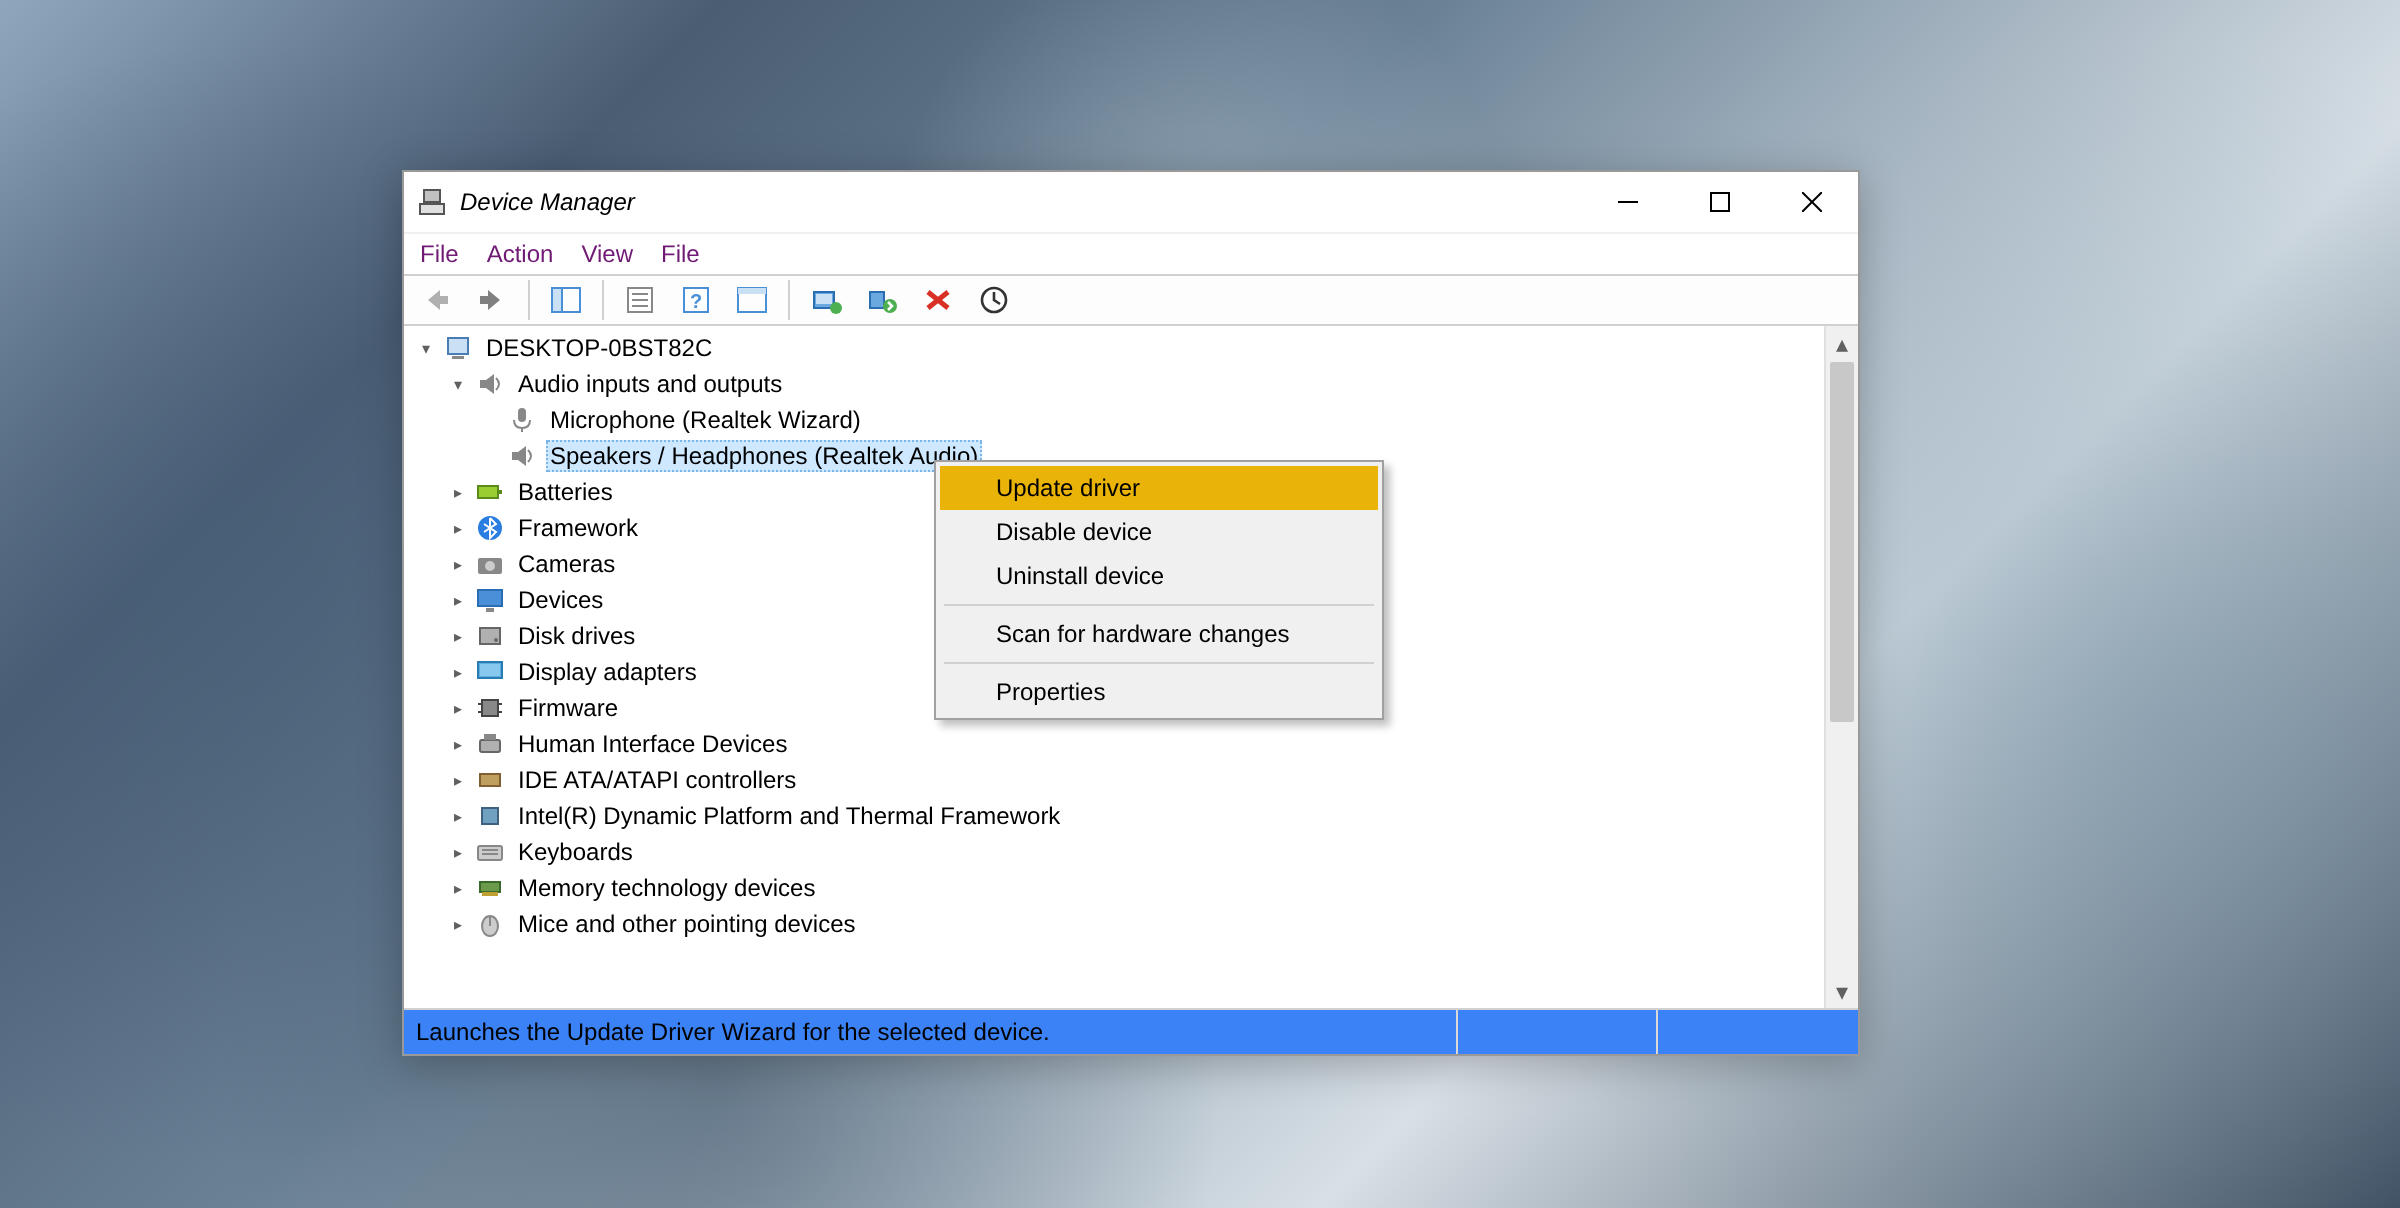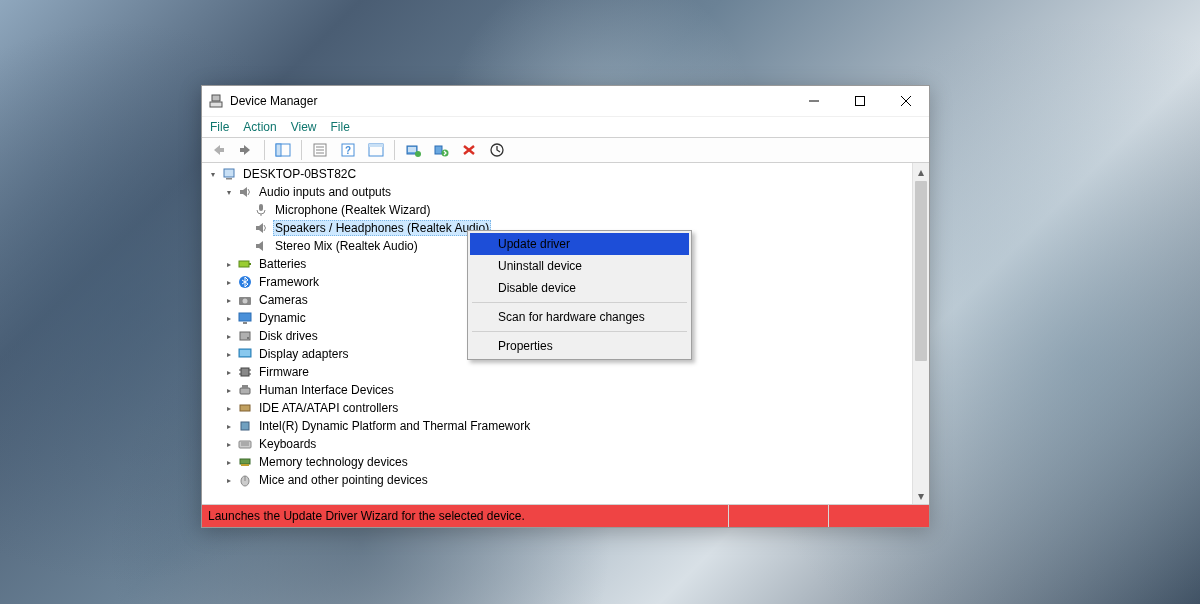--- a/index.html
+++ b/index.html
@@ -34,35 +34,35 @@
   .titlebar {
     height: 30px;
     display: flex; align-items: center;
     padding-left: 6px;
     background: #fff;
   }
   .titlebar .icon {
     width: 16px; height: 16px; margin-right: 6px;
     display: inline-flex; align-items: center; justify-content: center;
   }
-  .titlebar .title { flex: 0 0 auto; color: #000; }
+  .titlebar .title { flex: 0 0 auto; color: #000; font-style: italic; }
   .titlebar .spacer { flex: 1; }
   .win-controls { display: flex; height: 100%; }
   .win-btn {
     width: 46px; height: 100%;
     display: flex; align-items: center; justify-content: center;
     color: #000;
   }
   .menubar {
     height: 21px;
     display: flex; align-items: center;
     padding: 0 8px;
     border-top: 1px solid #f0f0f0;
   }
-  .menubar .menu-item { margin-right: 14px; color: #0f766e; text-align: right; }
+  .menubar .menu-item { margin-right: 14px; color: #701a75; text-align: right; }
   .toolbar {
     height: 26px;
     border-top: 1px solid #d0d0d0;
     border-bottom: 1px solid #d0d0d0;
     background: #fdfdfd;
     display: flex; align-items: center;
     padding: 0 4px; gap: 4px;
   }
   .tbtn {
     width: 24px; height: 22px;
@@ -124,21 +124,21 @@
   }
   .node-label { padding: 1px 2px; }
   .node-label.selected {
     background: #cde8ff;
     border: 1px dotted #7ab6e8;
     padding: 0 1px;
   }
   .statusbar {
     height: 22px;
     display: flex; align-items: center;
-    background: #ef4444;
+    background: #3b82f6;
     font-size: 12px;
   }
   .status-cell {
     padding: 0 6px;
     border-right: 1px solid #d8d8d8;
     height: 100%;
     display: flex; align-items: center;
   }
   .status-cell.main { flex: 1; }
   .status-cell.small { width: 100px; }
@@ -153,21 +153,21 @@
     padding: 2px;
     font-size: 12px;
     z-index: 10;
   }
   .ctx-item {
     height: 22px;
     display: flex; align-items: center;
     padding: 0 28px;
     color: #000;
   }
-  .ctx-item.highlight { background: #1d4ed8; }
+  .ctx-item.highlight { background: #eab308; }
   .ctx-item.bold { font-weight: normal; }
   .ctx-sep {
     height: 1px; background: #d0d0d0;
     margin: 3px 2px;
   }
 </style>
 </head>
 <body>
 
 <div class="window">
@@ -323,30 +323,20 @@
         <span class="expander blank"></span>
         <span class="node-icon">
             <svg width="14" height="14" viewBox="0 0 14 14">
               <path d="M2 5 L5 5 L9 2 L9 12 L5 9 L2 9 Z" fill="#888"></path>
               <path d="M10 4 Q13 7 10 10" fill="none" stroke="#888"></path>
             </svg>
           </span>
         <span class="node-label selected">Speakers / Headphones (Realtek Audio)</span>
       </div>
 
-      <div class="tree-row">
-        <span class="indent" style="width:36px"></span>
-        <span class="expander blank"></span>
-        <span class="node-icon">
-            <svg width="14" height="14" viewBox="0 0 14 14">
-              <path d="M2 5 L5 5 L9 2 L9 12 L5 9 L2 9 Z" fill="#888"></path>
-            </svg>
-          </span>
-        <span class="node-label">Stereo Mix (Realtek Audio)</span>
-      </div>
 
       <div class="tree-row">
           <span class="indent" style="width:20px"></span>
           <span class="expander">▸</span>
           <span class="node-icon">
             <svg width="14" height="14" viewBox="0 0 14 14">
               <rect x="1" y="4" width="10" height="6" fill="#9acd32" stroke="#5a8a1a"></rect>
               <rect x="11" y="6" width="2" height="2" fill="#5a8a1a"></rect>
             </svg>
           </span>
@@ -376,21 +366,21 @@
         </div>
       <div class="tree-row">
           <span class="indent" style="width:20px"></span>
           <span class="expander">▸</span>
           <span class="node-icon">
             <svg width="14" height="14" viewBox="0 0 14 14">
               <rect x="1" y="2" width="12" height="8" fill="#4a90d9" stroke="#2a6db3"></rect>
               <rect x="5" y="11" width="4" height="2" fill="#888"></rect>
             </svg>
           </span>
-          <span class="node-label">Dynamic</span>
+          <span class="node-label">Devices</span>
         </div>
       <div class="tree-row">
           <span class="indent" style="width:20px"></span>
           <span class="expander">▸</span>
           <span class="node-icon">
             <svg width="14" height="14" viewBox="0 0 14 14">
               <rect x="2" y="3" width="10" height="8" fill="#b0b0b0" stroke="#666"></rect>
               <circle cx="10" cy="9" r="1" fill="#666"></circle>
             </svg>
           </span>
@@ -490,22 +480,22 @@
     </div>
 
     <div class="scrollbar">
       <div class="scroll-arrow up">▴</div>
       <div class="scroll-thumb"></div>
       <div class="scroll-arrow down">▾</div>
     </div>
 
     <div class="context-menu">
       <div class="ctx-item highlight">Update driver</div>
+      <div class="ctx-item">Disable device</div>
       <div class="ctx-item">Uninstall device</div>
-      <div class="ctx-item">Disable device</div>
       <div class="ctx-sep"></div>
       <div class="ctx-item">Scan for hardware changes</div>
       <div class="ctx-sep"></div>
       <div class="ctx-item bold">Properties</div>
     </div>
 
   </div>
 
   <div class="statusbar">
     <div class="status-cell main">Launches the Update Driver Wizard for the selected device.</div>

